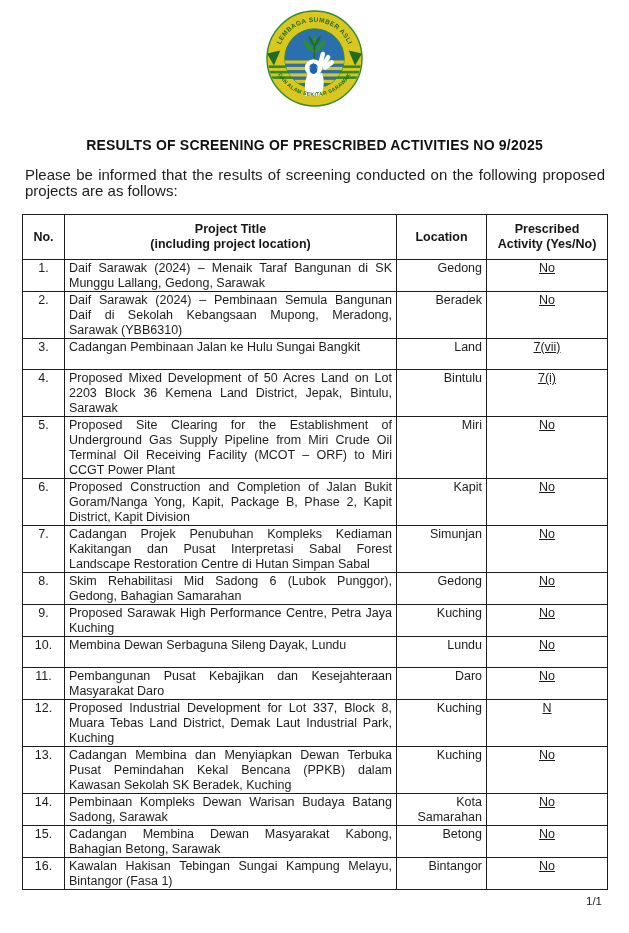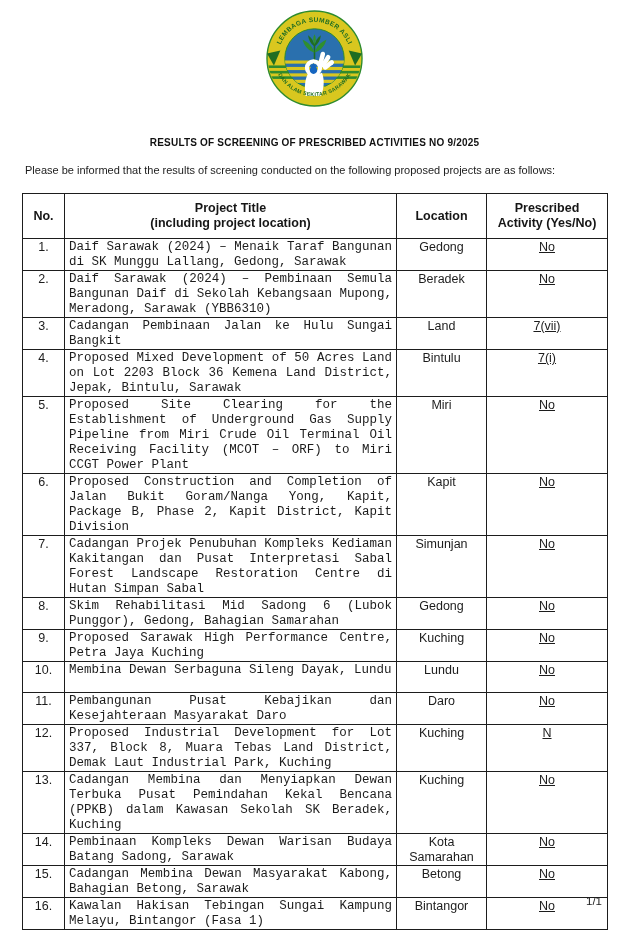--- a/index.html
+++ b/index.html
@@ -13,28 +13,28 @@
     overflow: hidden;
   }
   .logo-wrap {
     width: 99px;
     height: 99px;
     margin: 9px auto 0;
   }
   .doc-title {
     margin: 29px 12px 0;
     text-align: center;
-    font-size: 10px;
+    font-size: 14px;
     font-weight: bold;
     letter-spacing: 0.2px;
     color: #111111;
   }
   .intro {
     margin: 14px 24px 0 25px;
-    font-size: 11px;
+    font-size: 15px;
     line-height: 16px;
     text-align: justify;
   }
   table.results {
     border-collapse: collapse;
     table-layout: fixed;
     width: 585px;
     margin: 15px 0 0 22px;
     border-radius: 18px;
   }
@@ -49,22 +49,22 @@
     vertical-align: middle;
     padding: 7px 2px;
     white-space: pre-line;
     color: #161616;
   }
   table.results td {
     vertical-align: top;
     padding: 1px 4px 0;
   }
   td.cell-no { text-align: center; }
-  td.cell-title { text-align: justify; padding: 1px 7px 0 8px; font-family: Liberation Mono, monospace; }
-  td.cell-location { text-align: center; padding: 1px 5px 0; }
+  td.cell-title { text-align: justify; padding: 1px 7px 0 8px; }
+  td.cell-location { text-align: right; padding: 1px 5px 0; }
   td.cell-activity { text-align: center; text-decoration: underline; }
   tr.tall td { height: 29px; }
   .page-number {
     position: absolute;
     top: 895px;
     right: 27px;
     font-size: 11.5px;
     color: #222222;
   }
 </style>

